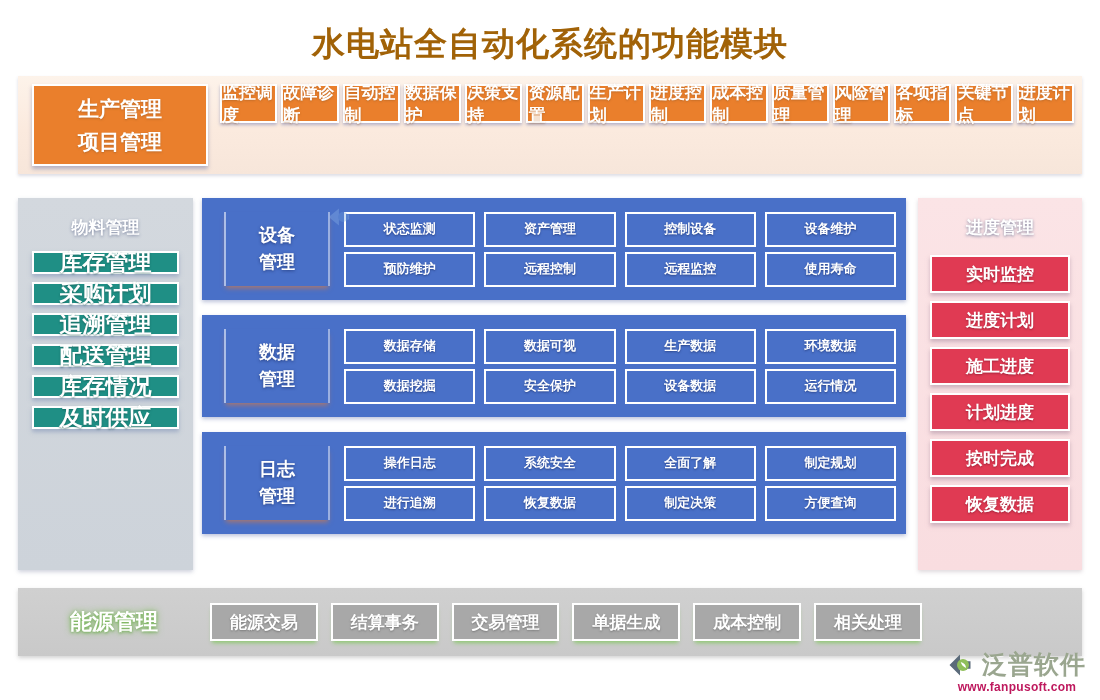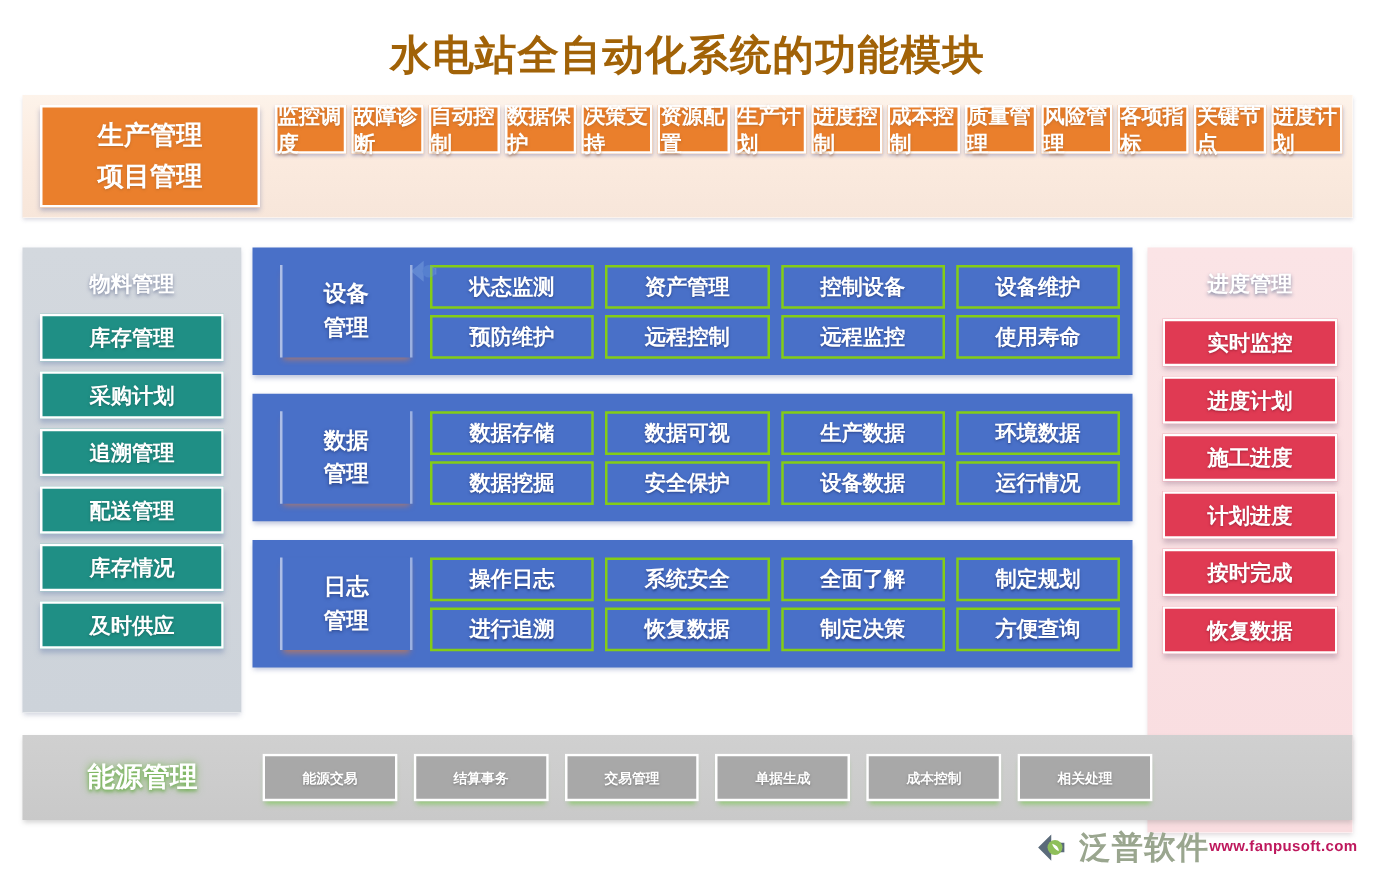--- a/index.html
+++ b/index.html
@@ -57,32 +57,32 @@
     position:absolute;left:18px;top:198px;width:175px;height:372px;
     background:linear-gradient(180deg,#d3d8de 0%,#cdd3da 100%);
     box-shadow:0 2px 4px rgba(120,130,160,.35);
   }
   .col-head{
     text-align:center;color:#ffffff;font-size:17px;font-weight:bold;
     padding-top:18px;padding-bottom:12px;
     text-shadow:0 1px 3px rgba(110,120,150,.85);
   }
   .left-item{
-    margin:0 14px 8px 14px;height:38px;
+    margin:0 14px 8px 14px;height:23px;
     background:#1f8f85;
     border:2px solid #ffffff;box-sizing:border-box;
     display:flex;align-items:center;justify-content:center;
-    color:#ffffff;font-size:17px;font-weight:bold;
+    color:#ffffff;font-size:23px;font-weight:bold;
     text-shadow:0 1px 2px rgba(20,80,75,.6);
     box-shadow:0 3px 4px rgba(120,140,180,.5);
   }
 
   
   .right-col{
-    position:absolute;left:918px;top:198px;width:164px;height:468px;
+    position:absolute;left:918px;top:198px;width:164px;height:372px;
     background:linear-gradient(180deg,#fbe4e6 0%,#f9dde0 100%);
     box-shadow:0 2px 4px rgba(150,130,140,.3);
   }
   .right-item{
     margin:4px 12px 8px 12px;height:38px;
     background:#e03a53;
     border:2px solid #ffffff;box-sizing:border-box;
     display:flex;align-items:center;justify-content:center;
     color:#ffffff;font-size:17px;font-weight:bold;
     text-shadow:0 1px 2px rgba(120,20,40,.6);
@@ -111,23 +111,23 @@
     text-shadow:0 1px 3px rgba(30,50,110,.75);
     box-shadow:0 4px 5px -2px rgba(190,120,90,.85);
   }
   .panel-grid{
     flex:1;margin:0 10px 0 14px;
     display:flex;flex-direction:column;gap:5px;
   }
   .panel-row{display:flex;gap:9px;height:35px;}
   .panel-cell{
     flex:1;background:#4970c8;
-    border:2px solid #84cc16;box-sizing:border-box;
-    display:flex;align-items:center;justify-content:center;
-    color:#ffffff;font-size:17px;font-weight:bold;
+    border:2px solid #ffffff;box-sizing:border-box;
+    display:flex;align-items:center;justify-content:center;
+    color:#ffffff;font-size:13px;font-weight:bold;
     text-shadow:0 1px 2px rgba(30,50,110,.7);
   }
   .wm{
     position:absolute;left:124px;top:8px;width:36px;height:22px;
     opacity:.35;pointer-events:none;
   }
 
   
   .bottom{
     position:absolute;left:18px;top:588px;width:1064px;height:68px;
@@ -141,29 +141,29 @@
     text-shadow:0 0 7px #7dbb5a,0 1px 3px #6aa84f;
   }
   .bottom-cells{
     flex:1;display:flex;gap:13px;padding-right:160px;
   }
   .bottom-cell{
     flex:1;height:38px;
     background:#a8a8a8;
     border:2px solid #ffffff;box-sizing:border-box;
     display:flex;align-items:center;justify-content:center;
-    color:#ffffff;font-size:11px;font-weight:bold;
+    color:#ffffff;font-size:17px;font-weight:bold;
     text-shadow:0 1px 2px rgba(90,90,90,.6);
     box-shadow:0 4px 4px -2px rgba(140,200,110,.95);
   }
 
   
   .logo{
     position:absolute;right:14px;bottom:6px;
-    display:flex;align-items:center;
+    display:flex;flex-direction:column;align-items:center;
   }
   .logo-row{display:flex;align-items:center;gap:4px;}
   .logo-mark{width:30px;height:30px;}
   .logo-text{
     font-size:25px;font-weight:bold;color:#9aa68f;letter-spacing:1px;
     text-shadow:0 1px 1px rgba(255,255,255,.8);
   }
   .logo-url{
     font-size:12px;color:#be185d;font-weight:bold;letter-spacing:.3px;
     margin-top:-1px;

